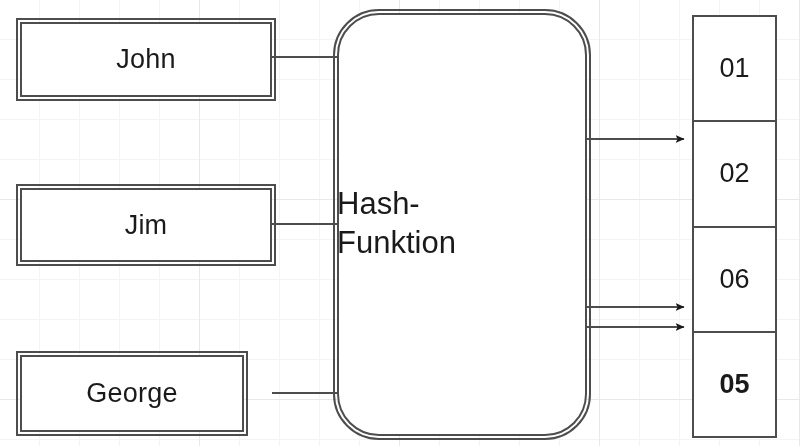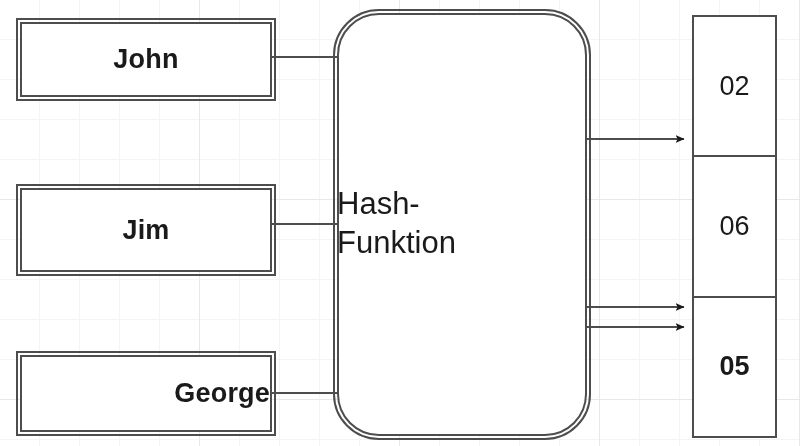--- a/index.html
+++ b/index.html
@@ -44,21 +44,20 @@
     display: flex;
     align-items: center;
     justify-content: center;
   }
   .node-label {
     font-size: 27px;
     color: #1a1a1a;
     letter-spacing: 0.2px;
     line-height: 1;
     white-space: nowrap;
-    font-weight: bold;
   }
   #hash-shape {
     position: absolute;
     box-sizing: border-box;
     left: 337px;
     top: 13px;
     width: 250px;
     height: 423px;
     background: #ffffff;
     border: 2px solid #4d4d4d;
@@ -129,29 +128,32 @@
   </svg>
 
   <div id="hash-shape"></div>
   <div id="hash-label">Hash-
 Funktion</div>
 
   <div class="node-box" style="left:20px; top:22px; width:252px; height:75px;">
     <span class="node-label">John</span>
   </div>
 
-  <div class="node-box" style="left:20px; top:188px; width:252px; height:84px;">
+  <div class="node-box" style="left:20px; top:188px; width:252px; height:74px;">
     <span class="node-label">Jim</span>
   </div>
 
-  <div class="node-box" style="left:20px; top:355px; width:252px; height:77px;justify-content:flex-end;">
+  <div class="node-box" style="left:20px; top:355px; width:224px; height:77px;">
     <span class="node-label">George</span>
   </div>
 
   <div id="slot-table">
+    <div class="slot-cell">
+      <span class="slot-label">01</span>
+    </div>
     <div class="slot-cell">
       <span class="slot-label">02</span>
     </div>
     <div class="slot-cell">
       <span class="slot-label">06</span>
     </div>
     <div class="slot-cell">
       <span class="slot-label">05</span>
     </div>
   </div>

